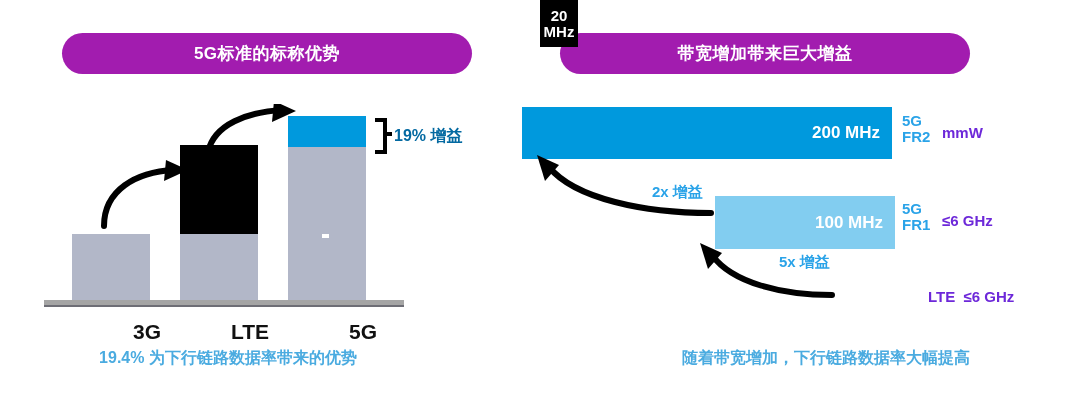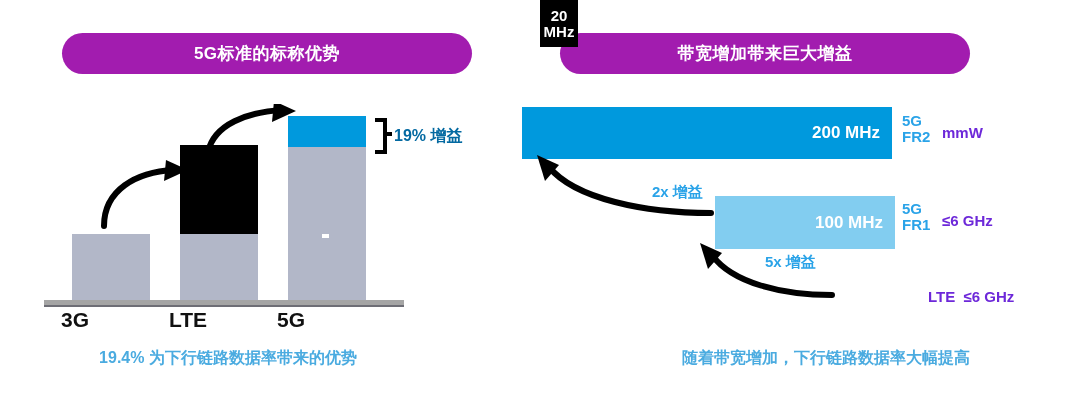--- a/index.html
+++ b/index.html
@@ -43,21 +43,21 @@
   #bar-lte .black{bottom:66px;height:89px;}
 
   #bar-5g{left:288px;width:78px;height:184px;}
   #bar-5g .gray{bottom:0;height:153px;}
   #bar-5g .cyan{bottom:153px;height:31px;}
   #bar-5g .tick{position:absolute;left:34px;bottom:62px;width:7px;height:4px;background:#ffffff;}
 
   #axis-line{position:absolute;left:44px;top:300px;width:360px;height:7px;background:#a5a5a5;}
   #axis-line::after{content:"";position:absolute;left:0;bottom:0;width:100%;height:2px;background:#6e6e76;}
 
-  .xlabel{position:absolute;top:308px;width:100px;text-align:left;font-size:21px;font-weight:700;color:#111;}
+  .xlabel{position:absolute;top:320px;width:100px;text-align:right;font-size:21px;font-weight:700;color:#111;}
   #xlabel-3g{left:61px;}
   #xlabel-lte{left:169px;}
   #xlabel-5g{left:277px;}
 
   .caption{
     position:absolute;top:348px;width:100%;text-align:center;
     font-size:16px;font-weight:700;color:#4aabe0;white-space:nowrap;
   }
   #caption-left{left:-42px;}
   #caption-right{left:16px;}
@@ -89,21 +89,21 @@
   #tech-fr2{left:362px;top:113px;}
   #tech-fr1{left:362px;top:201px;}
 
   .band{position:absolute;color:#6d28d9;font-size:15px;font-weight:700;white-space:nowrap;}
   #band-mmw{left:402px;top:124px;}
   #band-fr1{left:402px;top:212px;}
   #band-lte{left:388px;top:288px;}
 
   .gainlbl{position:absolute;color:#2aa3e8;font-size:15px;font-weight:700;white-space:nowrap;}
   #gain-2x{left:112px;top:183px;}
-  #gain-5x{left:225px;top:253px;}
+  #gain-5x{left:239px;top:253px;}
 
   #arc-2x{position:absolute;left:-25px;top:155px;}
   #arc-5x{position:absolute;left:146px;top:243px;}
 </style>
 </head>
 <body>
 
 <div class="panel" id="panel-left">
 
   <div class="pill" id="title-left-pill">

